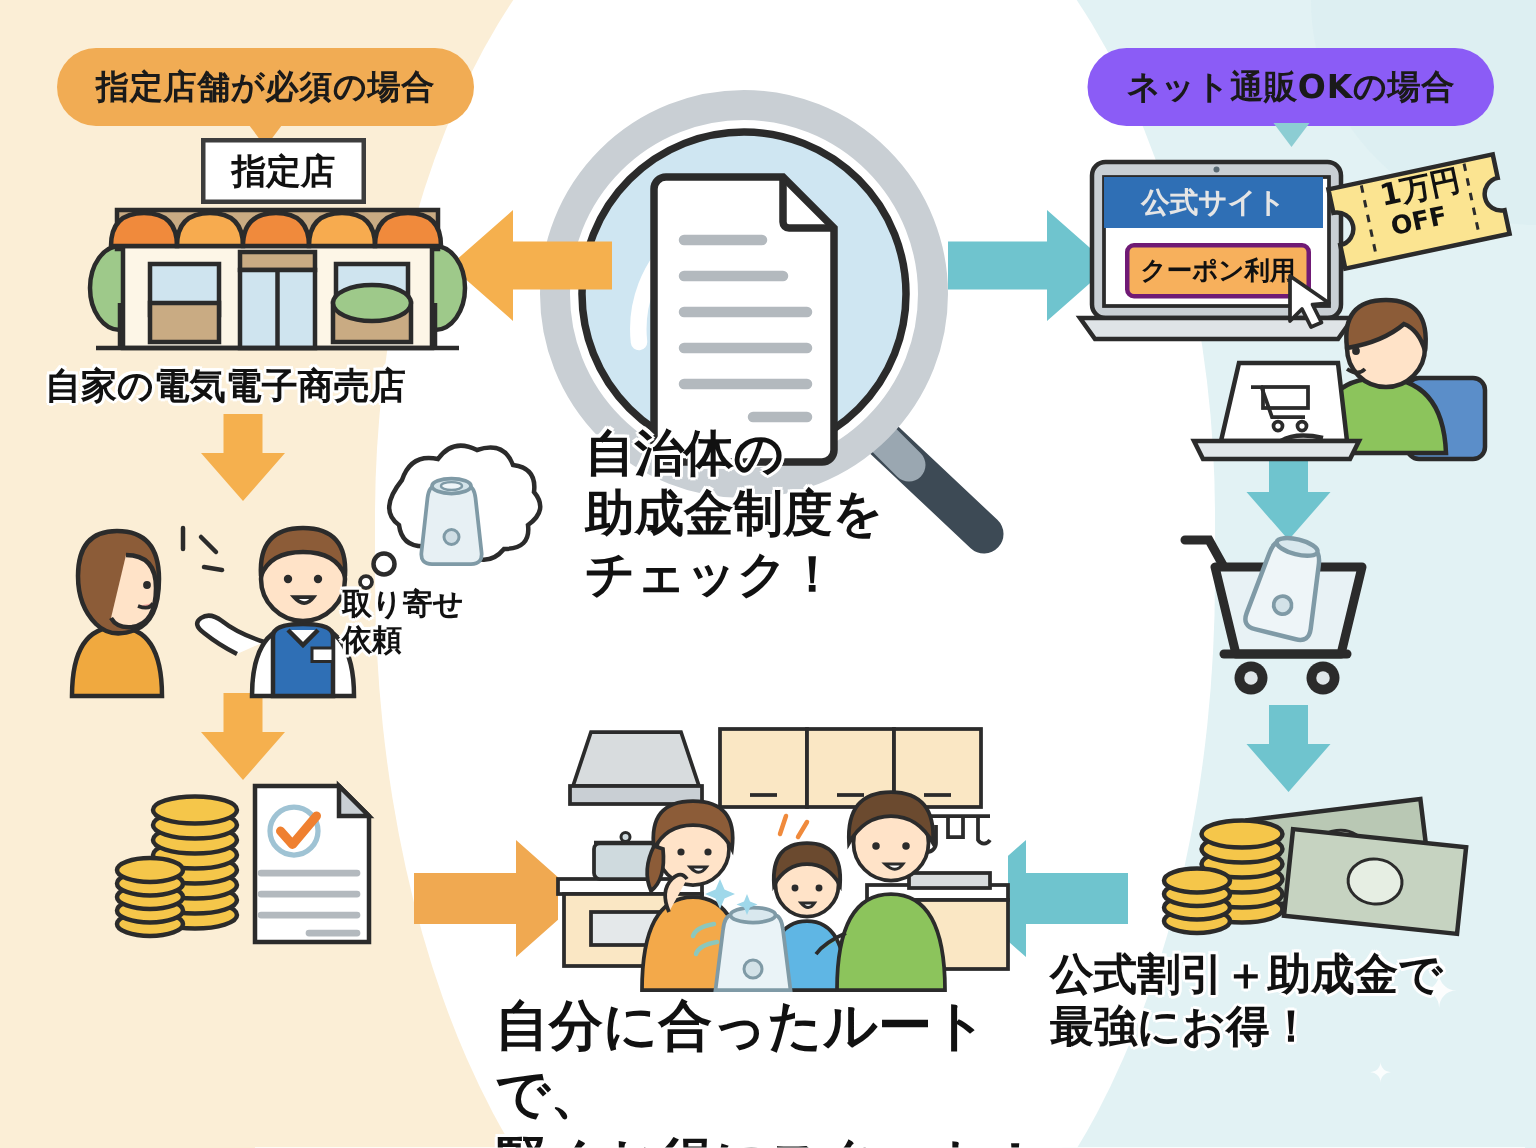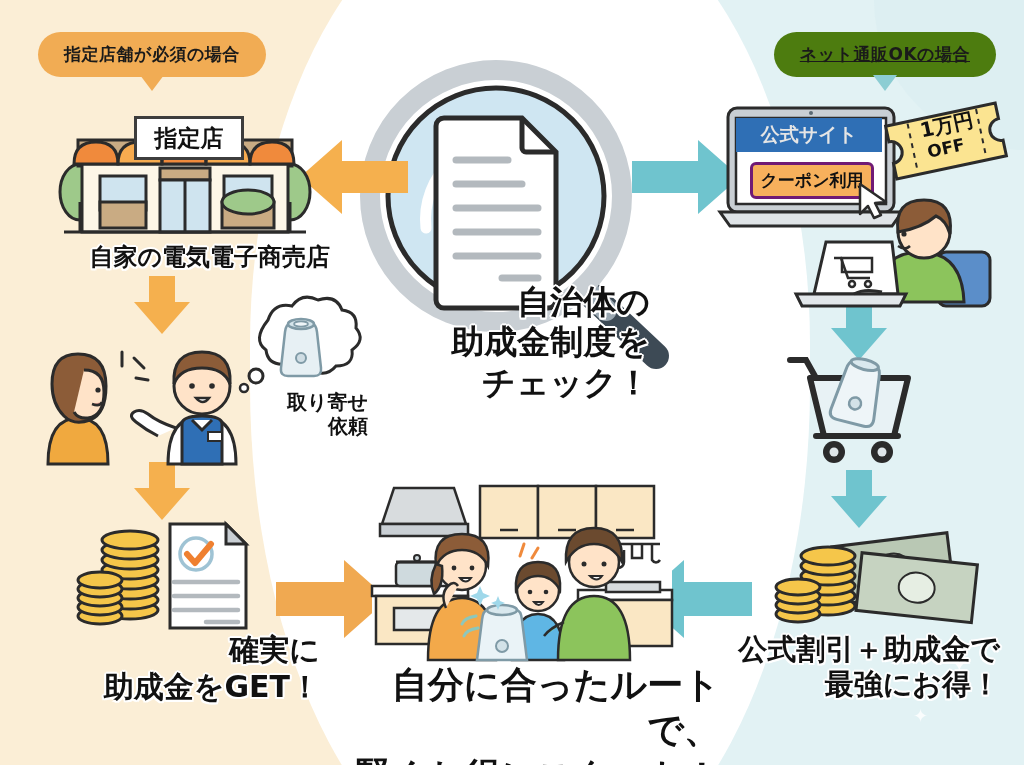--- a/index.html
+++ b/index.html
@@ -23,33 +23,33 @@
   }
   .corner-tr{position:absolute;right:0;top:0;width:150px;height:150px;background:#d9edf0;
     border-bottom-left-radius:150px;opacity:.55;}
   .sparkle{position:absolute;color:#ffffff;font-size:30px;line-height:1;}
   .sparkle.s1{right:52px;bottom:88px;opacity:.9;}
   .sparkle.s2{right:96px;bottom:40px;font-size:18px;opacity:.85;}
 
   
   .badge{
     position:absolute;padding:11px 26px;border-radius:26px;
-    font-size:17px;font-weight:bold;color:#1a1a1a;white-space:nowrap;
+    font-size:22px;font-weight:bold;color:#1a1a1a;white-space:nowrap;
     letter-spacing:.5px;
   }
   .badge .tail{position:absolute;left:50%;margin-left:-12px;bottom:-14px;
     width:0;height:0;border-left:12px solid transparent;border-right:12px solid transparent;}
   .badge-left{left:38px;top:32px;background:#f1ac54;}
   .badge-left .tail{border-top:16px solid #f1ac54;}
-  .badge-right{right:28px;top:32px;background:#4d7c0f;text-decoration:underline;}
+  .badge-right{right:28px;top:32px;background:#8b5cf6;}
   .badge-right .tail{border-top:16px solid #8ccdd3;}
 
   
   .cap{
-    position:absolute;text-align:right;font-weight:bold;color:#111;
+    position:absolute;text-align:left;font-weight:bold;color:#111;
     line-height:1.22;white-space:pre-line;
     text-shadow:
       2px 0 #fff,-2px 0 #fff,0 2px #fff,0 -2px #fff,
       1.5px 1.5px #fff,-1.5px 1.5px #fff,1.5px -1.5px #fff,-1.5px -1.5px #fff;
   }
   .cap-center{left:390px;top:282px;width:260px;font-size:33px;}
   .cap-store{left:30px;top:243px;width:300px;font-size:24px;}
   .cap-order{left:228px;top:390px;width:140px;font-size:20px;}
   .cap-getsub{left:55px;top:632px;width:265px;font-size:30px;}
   .cap-bestdeal{left:700px;top:632px;width:300px;font-size:29px;}
@@ -209,21 +209,21 @@
       <rect x="44" y="96" width="46" height="26" fill="#c9ab83" stroke="#2b2b2b" stroke-width="3"></rect>
       <rect x="104" y="62" width="50" height="12" fill="#c9ab83" stroke="#2b2b2b" stroke-width="3"></rect>
       <rect x="104" y="74" width="50" height="52" fill="#cfe4ef" stroke="#2b2b2b" stroke-width="3"></rect>
       <line x1="129" y1="74" x2="129" y2="126" stroke="#2b2b2b" stroke-width="3"></line>
       <rect x="168" y="70" width="48" height="34" fill="#cfe4ef" stroke="#2b2b2b" stroke-width="3"></rect>
       <rect x="166" y="96" width="52" height="26" fill="#c9ab83" stroke="#2b2b2b" stroke-width="3"></rect>
       <ellipse cx="192" cy="96" rx="26" ry="12" fill="#9ec98a" stroke="#2b2b2b" stroke-width="3"></ellipse>
       <line x1="8" y1="126" x2="250" y2="126" stroke="#2b2b2b" stroke-width="3"></line>
     </svg>
   </div>
-  <div class="signbox" style="left:134px;top:116px;">
+  <div class="signbox" style="left:134px;top:92px;">
     <span>指定店</span>
   </div>
   <div class="cap cap-store">自家の電気電子商売店</div>
 
   <div class="abs" style="left:26px;top:328px;width:220px;height:136px;">
     <svg width="220" height="136" viewBox="0 0 220 136">
 
       <g>
         <path d="M22 136 q0 -46 30 -46 q30 0 30 46 z" fill="#f0a93f" stroke="#2b2b2b" stroke-width="3"></path>
         <path d="M26 56 q0 -30 26 -30 q28 0 28 32 q0 28 -16 34 q-16 6 -26 -4 q-12 -12 -12 -32 z" fill="#8c5c38" stroke="#2b2b2b" stroke-width="3"></path>
@@ -297,22 +297,20 @@
         <path d="M109 38 l8 9 l16 -19" fill="none" stroke="#ef8030" stroke-width="6" stroke-linecap="round" stroke-linejoin="round"></path>
         <g stroke="#b3b9be" stroke-width="4.5" stroke-linecap="round">
           <line x1="96" y1="66" x2="160" y2="66"></line>
           <line x1="96" y1="80" x2="160" y2="80"></line>
           <line x1="96" y1="94" x2="160" y2="94"></line>
           <line x1="128" y1="106" x2="160" y2="106"></line>
         </g>
       </g>
     </svg>
   </div>
-  <div class="cap cap-getsub">確実に
-助成金をGET！</div>
 
   <div class="laptop">
     <svg width="170" height="124" viewBox="0 0 170 124">
       <rect x="2" y="2" width="166" height="104" rx="9" fill="#c9cfd4" stroke="#2b2b2b" stroke-width="3"></rect>
       <rect x="10" y="12" width="150" height="86" fill="#ffffff" stroke="#2b2b2b" stroke-width="2.5"></rect>
       <circle cx="85" cy="7" r="2" fill="#5a6a74"></circle>
       <path d="M-6 106 h182 l-10 14 h-162 z" fill="#dfe4e7" stroke="#2b2b2b" stroke-width="3"></path>
     </svg>
   </div>
   <div class="lp-head" style="left:736px;top:118px;">

